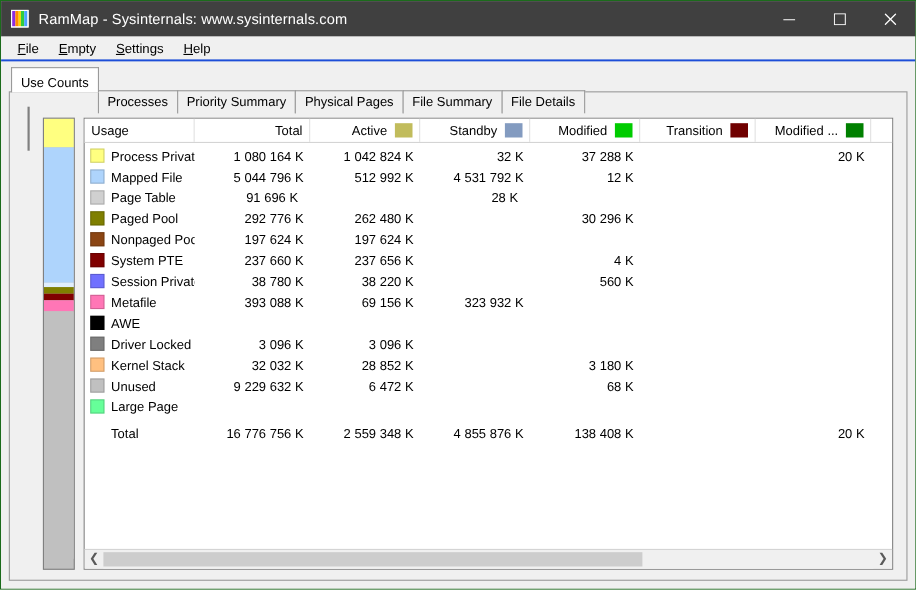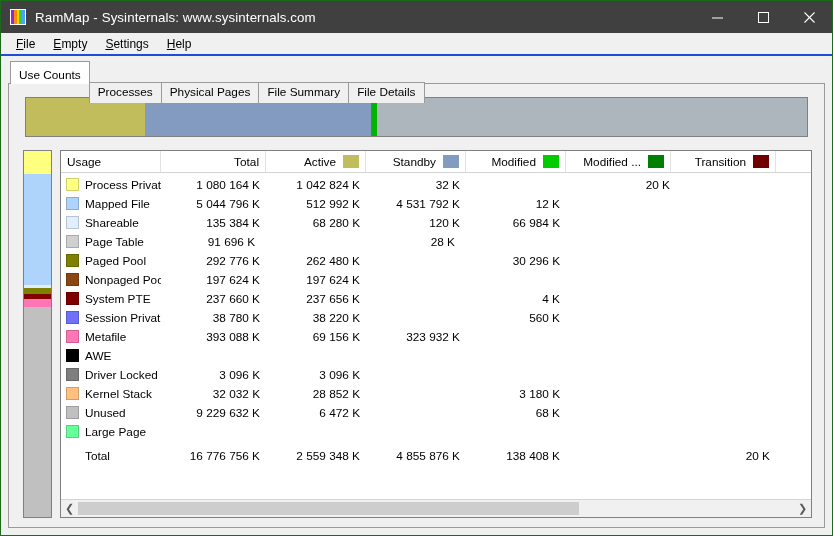--- a/index.html
+++ b/index.html
@@ -63,21 +63,21 @@
     position:relative;top:19px;box-sizing:border-box;height:21px;
   }
   .tab.selected{
     background:#ffffff;top:0;height:23px;padding-top:7px;
     border-color:#9a9a9a;z-index:4;
   }
   
   .tabpage{
     flex:1 1 auto;border:1px solid #9a9a9a;background:#f0f0f0;
     margin-top:-1px;position:relative;box-sizing:border-box;
-    padding:10px 9px 9px 9px;display:flex;flex-direction:column;
+    padding:10px 9px 9px 9px;display:flex;flex-direction:row;
   }
   
   .topbar-wrap{
     flex:0 0 auto;margin:3px 7px 0 7px;
     border:1px solid #808080;height:40px;box-sizing:border-box;
     display:flex;background:#b0b8bf;
   }
   .seg{height:100%;}
   
   .middle{
@@ -170,20 +170,21 @@
     <div class="menuitem"><u>E</u><span>mpty</span></div>
     <div class="menuitem"><u>S</u><span>ettings</span></div>
     <div class="menuitem"><u>H</u><span>elp</span></div>
   </div>
 
   <div class="client">
 
     <div class="tabstrip" id="tabstrip">
         <div class="tab selected"><span>Use Counts</span></div>
         <div class="tab"><span>Processes</span></div>
+        <div class="tab"><span>Priority Summary</span></div>
         <div class="tab"><span>Physical Pages</span></div>
         <div class="tab"><span>File Summary</span></div>
         <div class="tab"><span>File Details</span></div>
       </div>
 
     <div class="tabpage">
 
       <div class="topbar-wrap" id="hbar">
           <div class="seg" style="background: rgb(193, 188, 92); width: 15.3%;"></div>
           <div class="seg" style="background: rgb(131, 155, 192); width: 28.9%;"></div>
@@ -218,62 +219,51 @@
             </div>
             <div class="hcell sw">
               <span>Standby</span>
               <span class="hsw" style="background:#839bc0"></span>
             </div>
             <div class="hcell sw">
               <span>Modified</span>
               <span class="hsw" style="background:#00cc00"></span>
             </div>
             <div class="hcell sw wide">
+              <span>Transition</span>
+              <span class="hsw" style="background:#700000"></span>
+            </div>
+            <div class="hcell sw wide">
               <span>Modified ...</span>
               <span class="hsw" style="background:#008000"></span>
-            </div>
-            <div class="hcell sw wide">
-              <span>Transition</span>
-              <span class="hsw" style="background:#700000"></span>
             </div>
           </div>
 
           <div class="rows" id="rows">
               <div class="row">
                 <div class="cell usage">
                   <span class="rsw" style="background: rgb(255, 255, 128);"></span>
                   <span>Process Private</span>
                 </div>
                 <div class="cell num">1 080 164 K</div>
                 <div class="cell num c">1 042 824 K</div>
                 <div class="cell num c">32 K</div>
+                <div class="cell num c">37 288 K</div>
                 <div class="cell num cw"></div>
                 <div class="cell num cw">20 K</div>
               </div>
               <div class="row">
                 <div class="cell usage">
                   <span class="rsw" style="background: rgb(174, 212, 252);"></span>
                   <span>Mapped File</span>
                 </div>
                 <div class="cell num">5 044 796 K</div>
                 <div class="cell num c">512 992 K</div>
                 <div class="cell num c">4 531 792 K</div>
                 <div class="cell num c">12 K</div>
-                <div class="cell num cw"></div>
-                <div class="cell num cw"></div>
-              </div>
-              <div class="row">
-                <div class="cell usage">
-                  <span class="rsw" style="background: rgb(224, 238, 253);"></span>
-                  <span>Shareable</span>
-                </div>
-                <div class="cell num">135 384 K</div>
-                <div class="cell num c">68 280 K</div>
-                <div class="cell num c">120 K</div>
-                <div class="cell num c">66 984 K</div>
                 <div class="cell num cw"></div>
                 <div class="cell num cw"></div>
               </div>
               <div class="row">
                 <div class="cell usage">
                   <span class="rsw" style="background: rgb(208, 208, 208);"></span>
                   <span>Page Table</span>
                 </div>
                 <div class="cell num c">91 696 K</div>
                 <div class="cell num c"></div>

